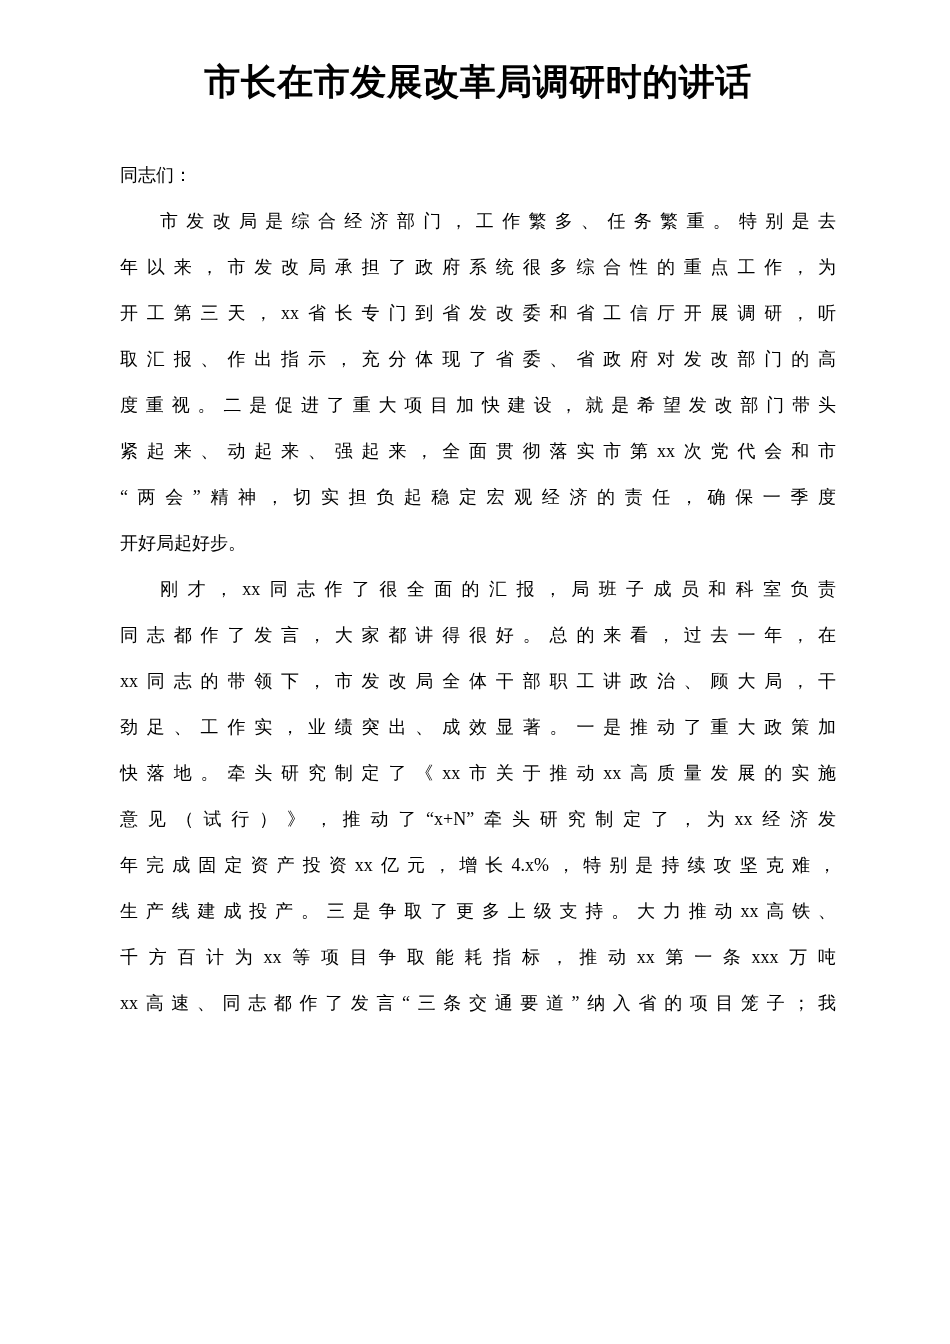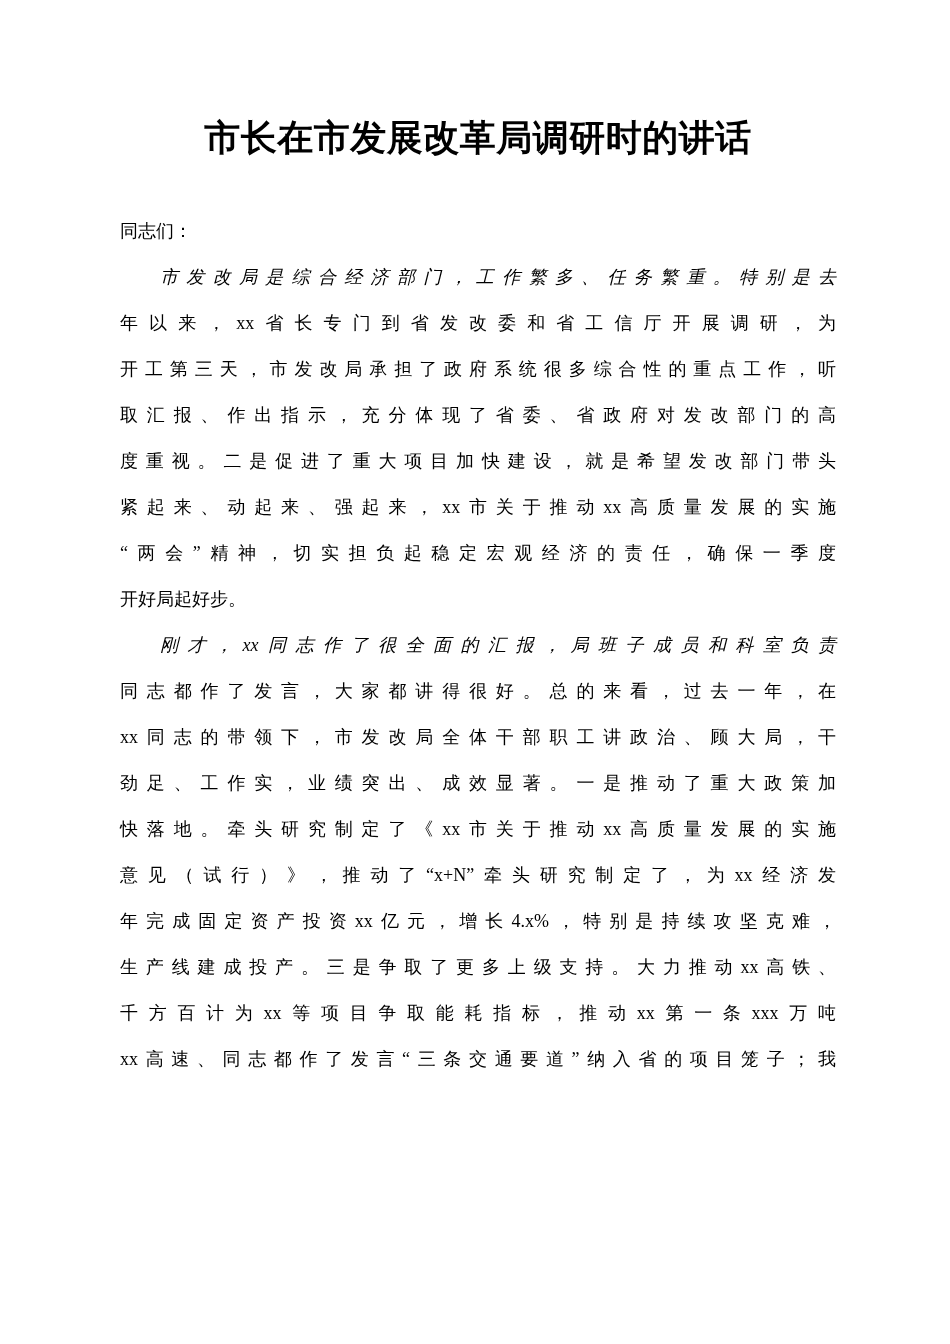--- a/index.html
+++ b/index.html
@@ -10,21 +10,21 @@
   body {
     width: 950px;
     height: 1344px;
     font-family: "Liberation Serif", "DejaVu Serif", serif;
     color: #000000;
   }
   .page {
     box-sizing: border-box;
     width: 950px;
     height: 1344px;
-    padding: 120px 114px 0 120px;
+    padding: 64px 114px 0 120px;
     overflow: hidden;
     background: #ffffff;
   }
   .doc-title {
     margin: 0 0 52px 0;
     font-size: 36px;
     line-height: 36px;
     font-weight: 900;
     text-align: center;
     letter-spacing: 0.5px;
@@ -37,36 +37,35 @@
     line-height: 46px;
     height: 46px;
     text-align: left;
   }
   .line.justify {
     text-align: justify;
     text-align-last: justify;
   }
   .line.indent {
     text-indent: 40px;
-    font-style: italic;
   }
 </style>
 </head>
 <body style="color: rgb(0, 0, 0); background: rgb(255, 255, 255);">
 
 <div class="page">
   <h1 class="doc-title">市长在市发展改革局调研时的讲话</h1>
   <div class="doc-body">
       <div class="line">同志们：</div>
       <div class="line indent justify">市发改局是综合经济部门，工作繁多、任务繁重。特别是去</div>
-      <div class="line justify">年以来，xx省长专门到省发改委和省工信厅开展调研，为</div>
-      <div class="line justify">开工第三天，市发改局承担了政府系统很多综合性的重点工作，听</div>
+      <div class="line justify">年以来，市发改局承担了政府系统很多综合性的重点工作，为</div>
+      <div class="line justify">开工第三天，xx省长专门到省发改委和省工信厅开展调研，听</div>
       <div class="line justify">取汇报、作出指示，充分体现了省委、省政府对发改部门的高</div>
       <div class="line justify">度重视。二是促进了重大项目加快建设，就是希望发改部门带头</div>
-      <div class="line justify">紧起来、动起来、强起来，xx市关于推动xx高质量发展的实施</div>
+      <div class="line justify">紧起来、动起来、强起来，全面贯彻落实市第xx次党代会和市</div>
       <div class="line justify">“两会”精神，切实担负起稳定宏观经济的责任，确保一季度</div>
       <div class="line">开好局起好步。</div>
       <div class="line indent justify">刚才，xx同志作了很全面的汇报，局班子成员和科室负责</div>
       <div class="line justify">同志都作了发言，大家都讲得很好。总的来看，过去一年，在</div>
       <div class="line justify">xx同志的带领下，市发改局全体干部职工讲政治、顾大局，干</div>
       <div class="line justify">劲足、工作实，业绩突出、成效显著。一是推动了重大政策加</div>
       <div class="line justify">快落地。牵头研究制定了《xx市关于推动xx高质量发展的实施</div>
       <div class="line justify">意见（试行）》，推动了“x+N”牵头研究制定了，为xx经济发</div>
       <div class="line justify">年完成固定资产投资xx亿元，增长4.x%，特别是持续攻坚克难，</div>
       <div class="line justify">生产线建成投产。三是争取了更多上级支持。大力推动xx高铁、</div>

